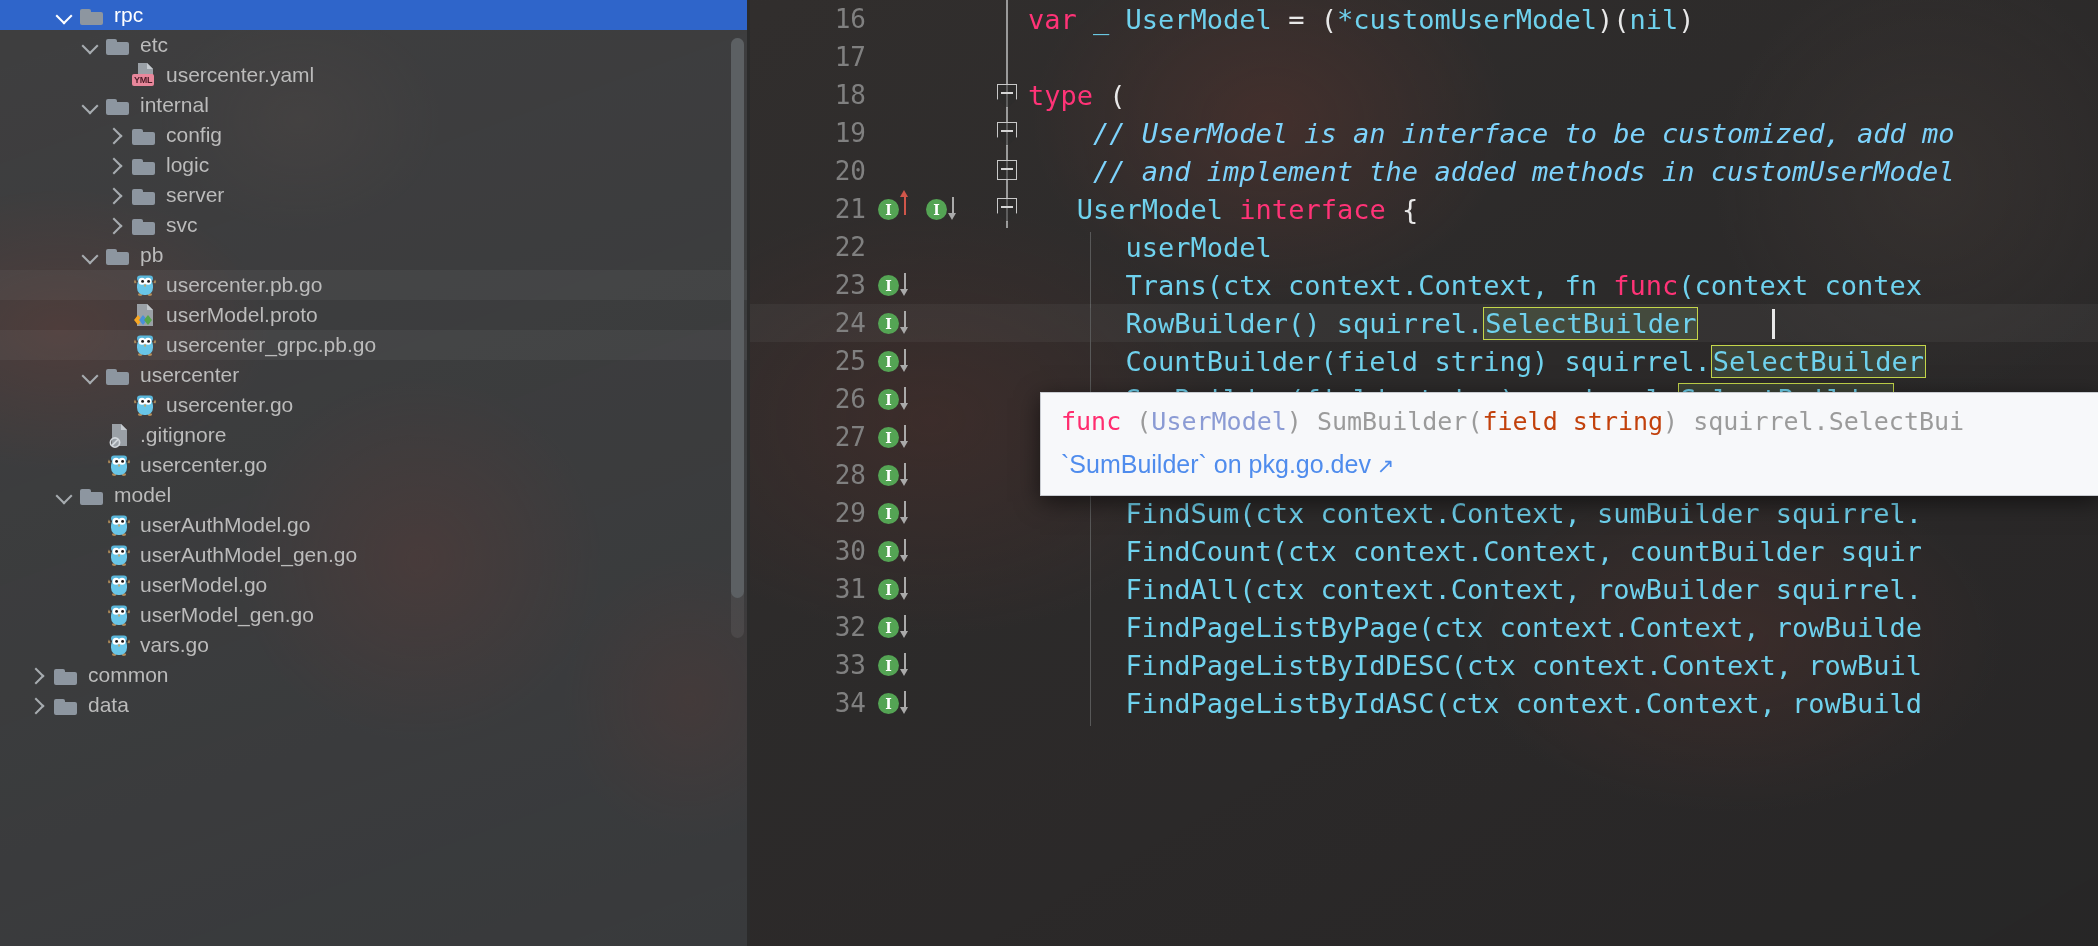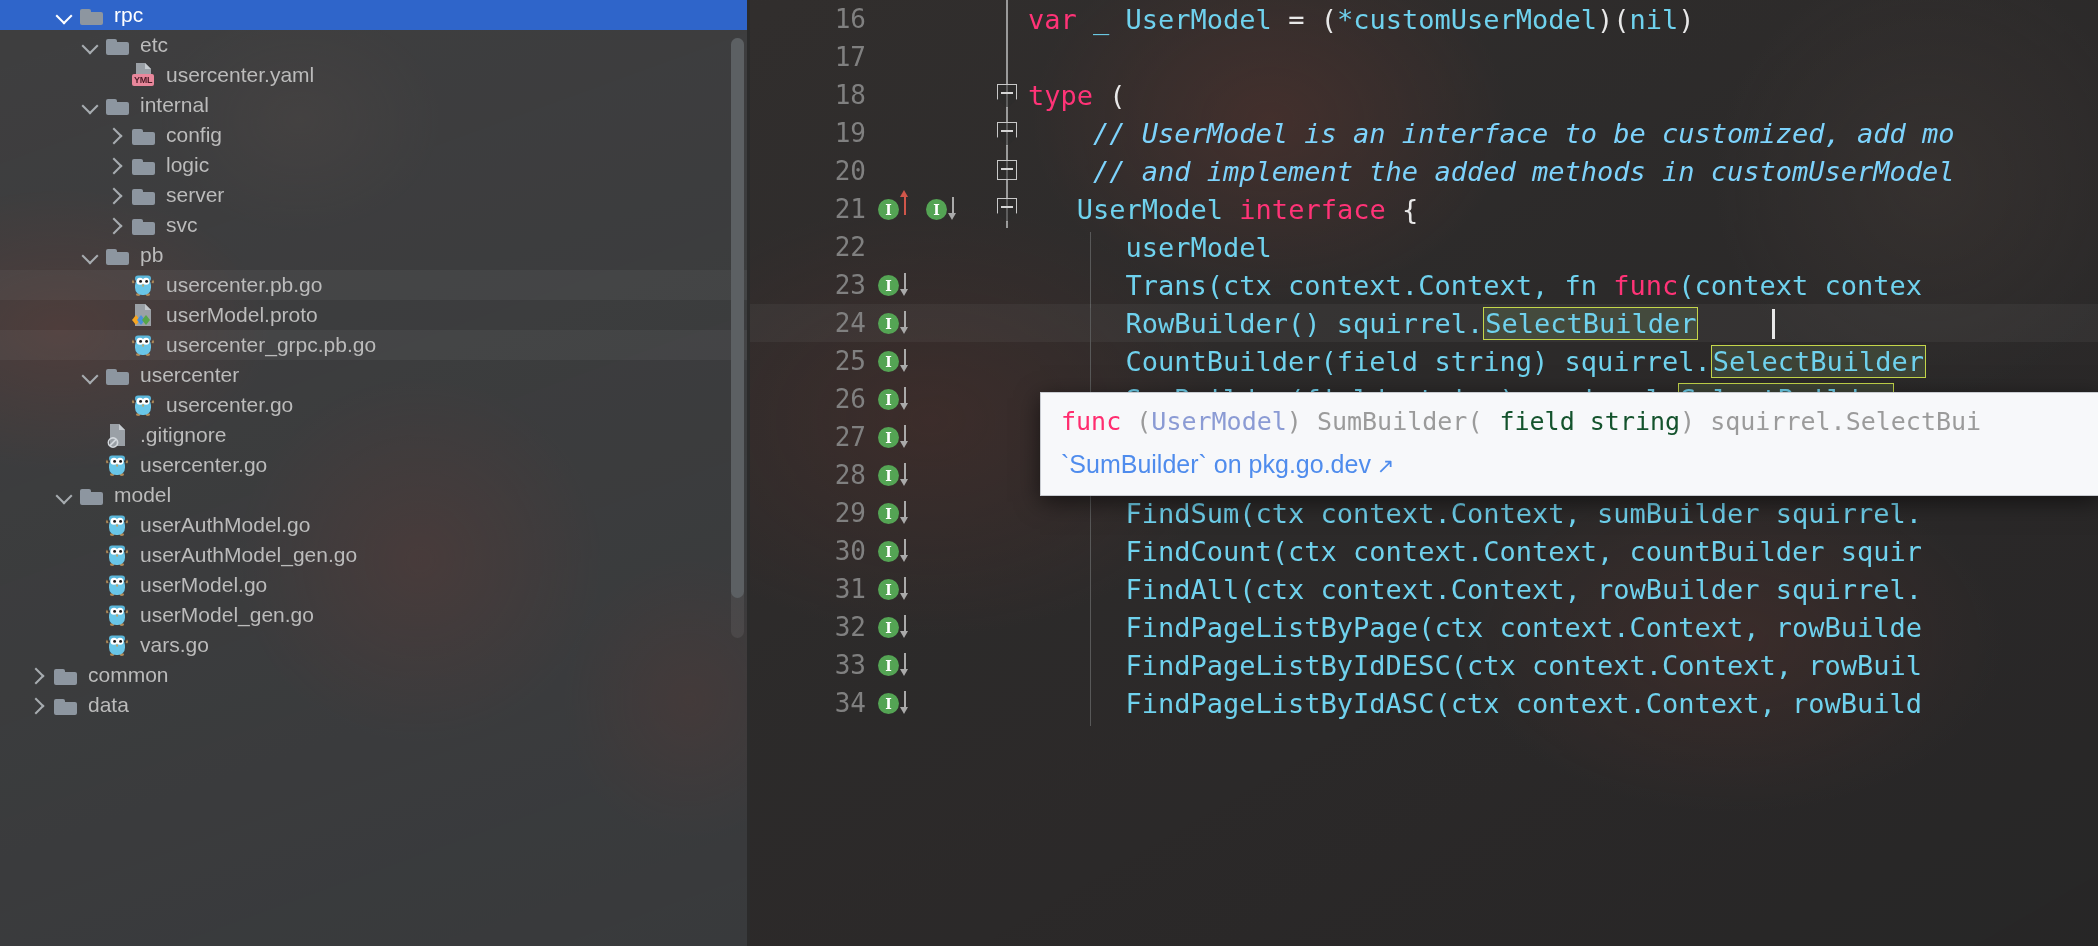--- a/index.html
+++ b/index.html
@@ -70,21 +70,21 @@
   .ic.folder::before {
     content:""; position:absolute; left:2px; top:7px;
     width:11px; height:5px; background:#8d96a0;
     border-radius:2px 2px 0 0;
   }
   .ic.folder::after {
     content:""; position:absolute; left:2px; top:10px;
     width:23px; height:13px; background:#8d96a0; border-radius:2px;
   }
   
-  .ic.go { display:flex; align-items:center; justify-content:flex-start; }
+  .ic.go { display:flex; align-items:center; justify-content:flex-end; }
   .badge {
     position:absolute; left:2px; bottom:2px;
     font-size:9px; line-height:10px; font-weight:bold;
     padding:1px 2px; border-radius:2px; letter-spacing:-0.3px;
   }
   .badge.yml { background:#e8879b; color:#4a1b26; }
 
   .rowlabel { margin-left:1px; }
 
   
@@ -215,21 +215,21 @@
   }
   #doc-sig {
     font-family:"DejaVu Sans Mono", monospace;
     font-size:25px;
     white-space:pre;
     color:#9b9b9b;
     margin-bottom:14px;
   }
   #doc-sig .kwp  { color:#ff2d6f; }
   #doc-sig .recv { color:#8b9bd4; }
-  #doc-sig .typp { color:#14532d;margin-left:17px; }
+  #doc-sig .typp { color:#c2410c; }
   #doc-link {
     font-family:"Liberation Sans", sans-serif;
     font-size:25px;
     color:#4f8ced;
     white-space:nowrap;
   }
   #doc-link .ext { font-size:21px; }
 </style>
 </head>
 <body>

